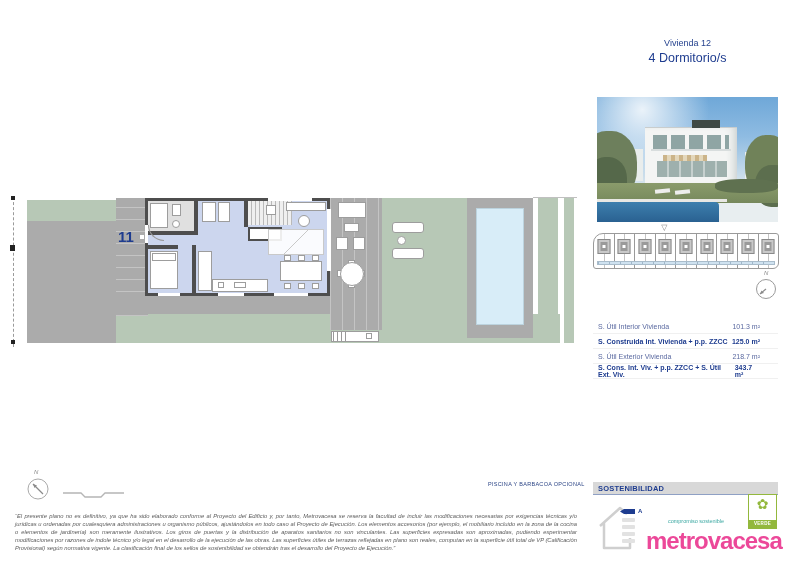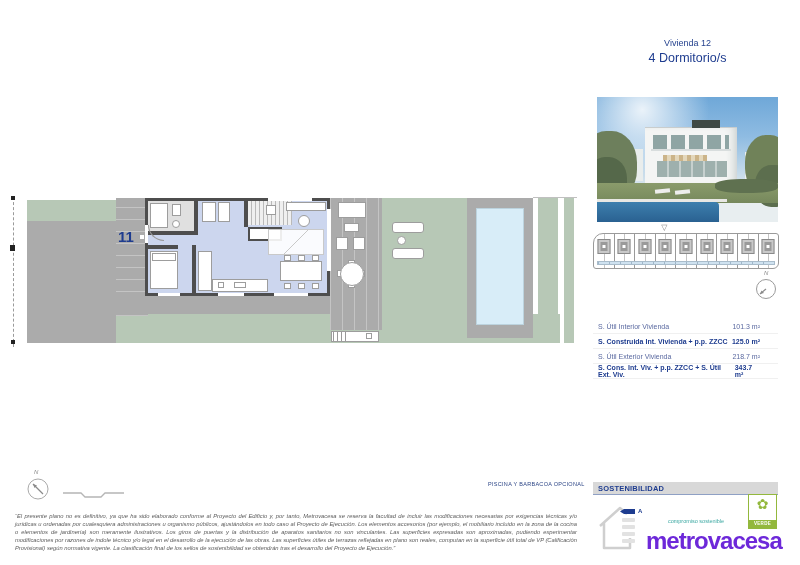--- a/index.html
+++ b/index.html
@@ -44,21 +44,21 @@
   .table{left:593px;top:319px;width:185px}
   .t-row{display:flex;justify-content:space-between;align-items:center;height:15px;
          padding:0 18px 0 5px;font-size:7px;color:#5a69a0;border-bottom:1px solid #f0f0f0}
   .t-row.bold-row{color:#1e3c8f;font-weight:bold}
 
   
   .domum{left:648px;top:498px;width:96px;text-align:center;font-weight:bold;font-size:22px;
          letter-spacing:-.5px;line-height:22px}
   .domum .teal{color:#3ba8a2}.domum .navy{color:#1b2d6b}
   .domum-tag{left:648px;top:518px;width:96px;text-align:center;font-size:5.5px;color:#3ba8a2}
-  .metrovacesa{left:646px;top:527px;width:150px;font-size:24px;font-weight:bold;color:#6d28d9;
+  .metrovacesa{left:646px;top:527px;width:150px;font-size:24px;font-weight:bold;color:#ec4899;
                letter-spacing:-1px}
   .verde{left:748px;top:494px;width:29px;height:35px;border:1px solid #93b83d;background:#fff;
          text-align:center}
   .verde .flower{font-size:14px;color:#93b83d;line-height:18px}
   .verde .vbar{position:absolute;left:0;right:0;bottom:0;height:8px;background:#93b83d;color:#fff;
                font-size:4.5px;font-weight:bold;line-height:8px;letter-spacing:.3px}
   .ehouse{left:594px;top:498px;width:56px;height:56px}
   .ebar{position:absolute;height:4px;background:#e2e2e2;border-radius:1px}
   .ebarA{position:absolute;height:5px;background:#1e3c8f;clip-path:polygon(4px 0,100% 0,100% 100%,4px 100%,0 50%)}
   .ebarA-lbl{position:absolute;font-size:6px;font-weight:bold;color:#1e3c8f}

